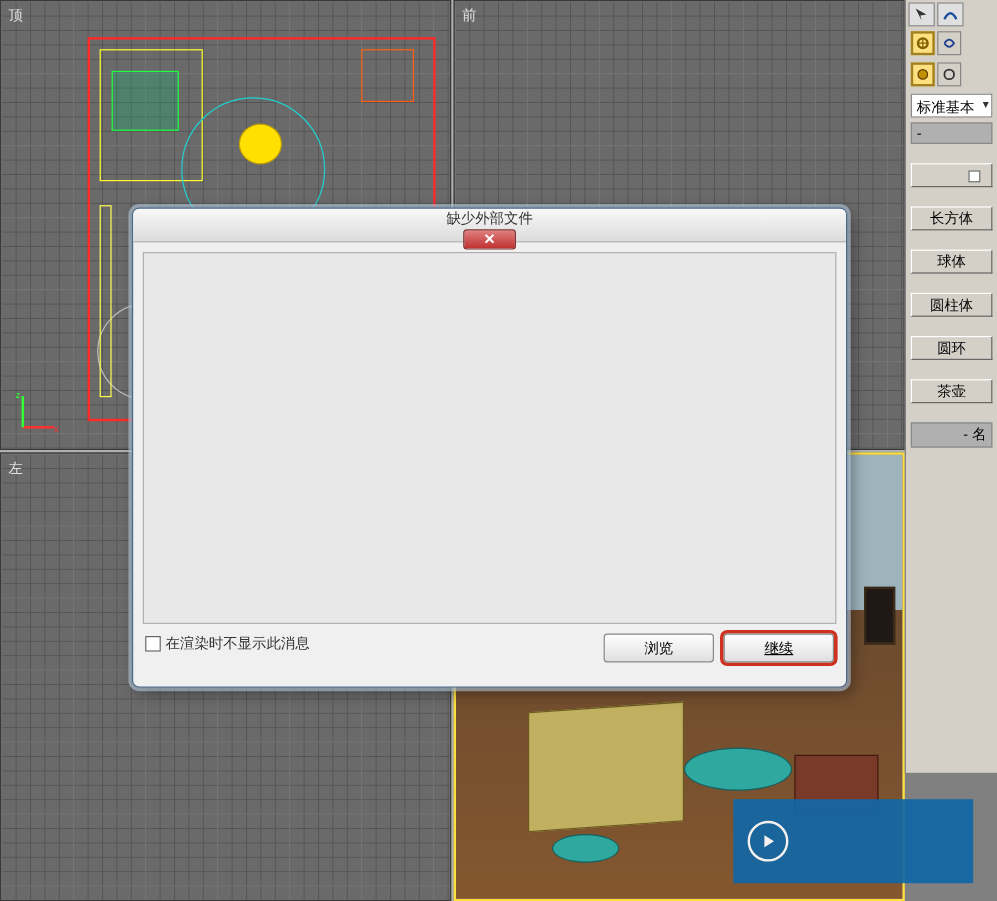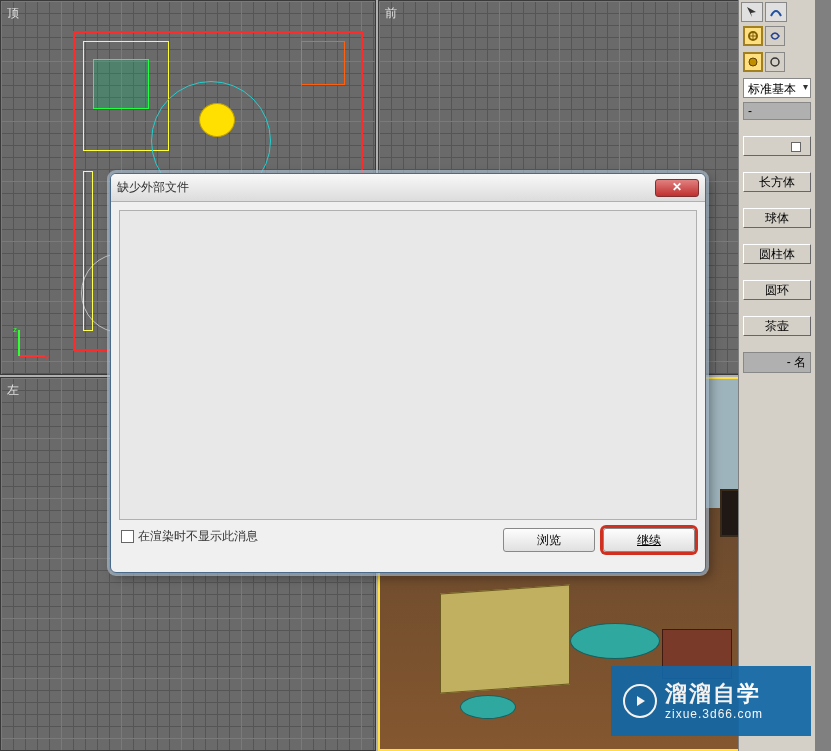--- a/index.html
+++ b/index.html
@@ -53,22 +53,22 @@
     .top-sketch {
       position: absolute;
       inset: 0;
     }
     
     .wf-rect { position: absolute; border: 1px solid; }
     .wf-circle { position: absolute; border: 1px solid; border-radius: 50%; }
     
     .side-panel {
       position: absolute;
-      right: 16px; top: 0;
-      width: 77px; height: 751px;
+      right: 0; top: 0;
+      width: 77px; height: 644px;
       background: #d4d0c8;
       border-left: 1px solid #808080;
     }
     .tool-tabs {
       display: flex;
       gap: 2px;
       padding: 2px;
       height: 24px;
     }
     .tab-icon {
@@ -138,20 +138,21 @@
       border-radius: 6px;
       overflow: hidden;
     }
     .dialog-titlebar {
       height: 28px;
       background: linear-gradient(#f8f8f8, #dcdcdc);
       display: flex;
       align-items: center;
       padding: 0 6px;
       border-bottom: 1px solid #b0b0b0;
+      flex-direction: column;
     }
     .dialog-title {
       flex: 1;
       font-size: 12px;
       color: #333;
     }
     .dialog-close {
       width: 44px; height: 18px;
       background: linear-gradient(#e08080, #c03030);
       border: 1px solid #803030;
@@ -341,17 +342,13 @@
     <button class="dlg-btn highlight-red"><span>继续</span></button>
   </div>
 </div>
 
 <div class="watermark">
   <div class="wm-play">
     <svg width="14" height="14" viewBox="0 0 14 14">
         <path d="M4 2 L12 7 L4 12 Z" fill="#fff"></path>
       </svg>
   </div>
-  <div class="wm-text">
-    <span class="wm-main">溜溜自学</span>
-    <span class="wm-sub">zixue.3d66.com</span>
-  </div>
 </div>
 
 </body></html>

